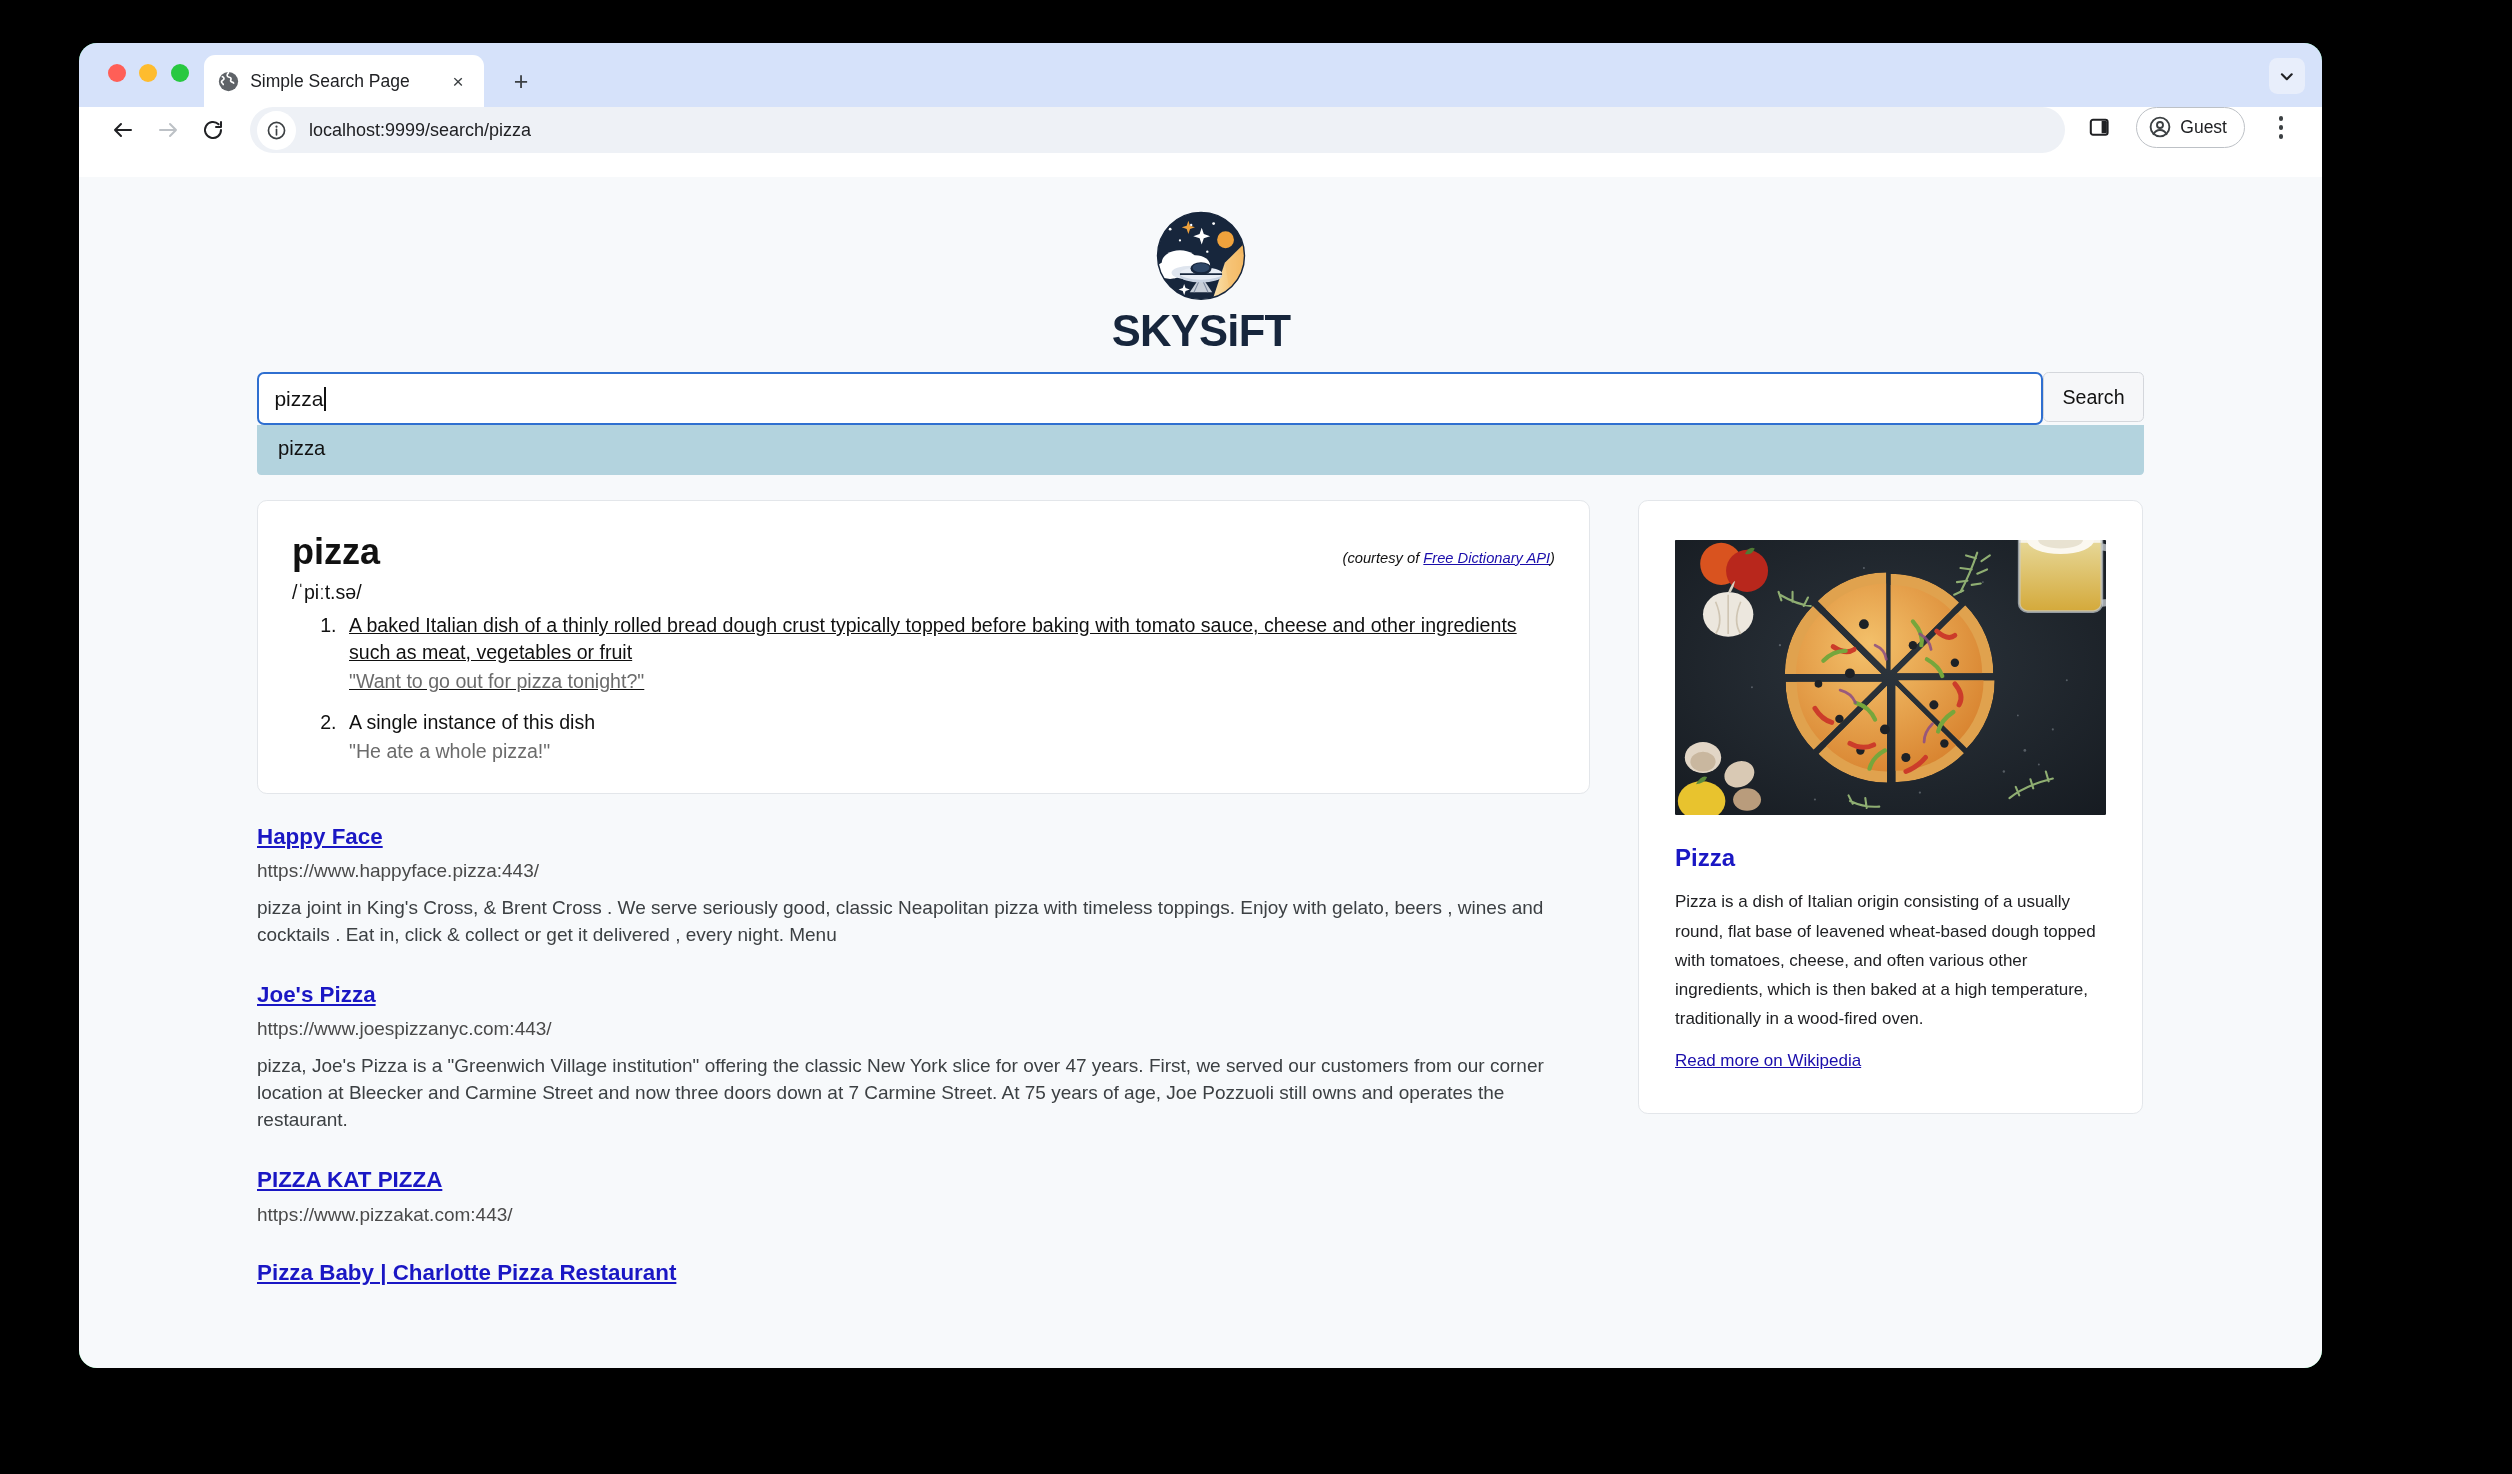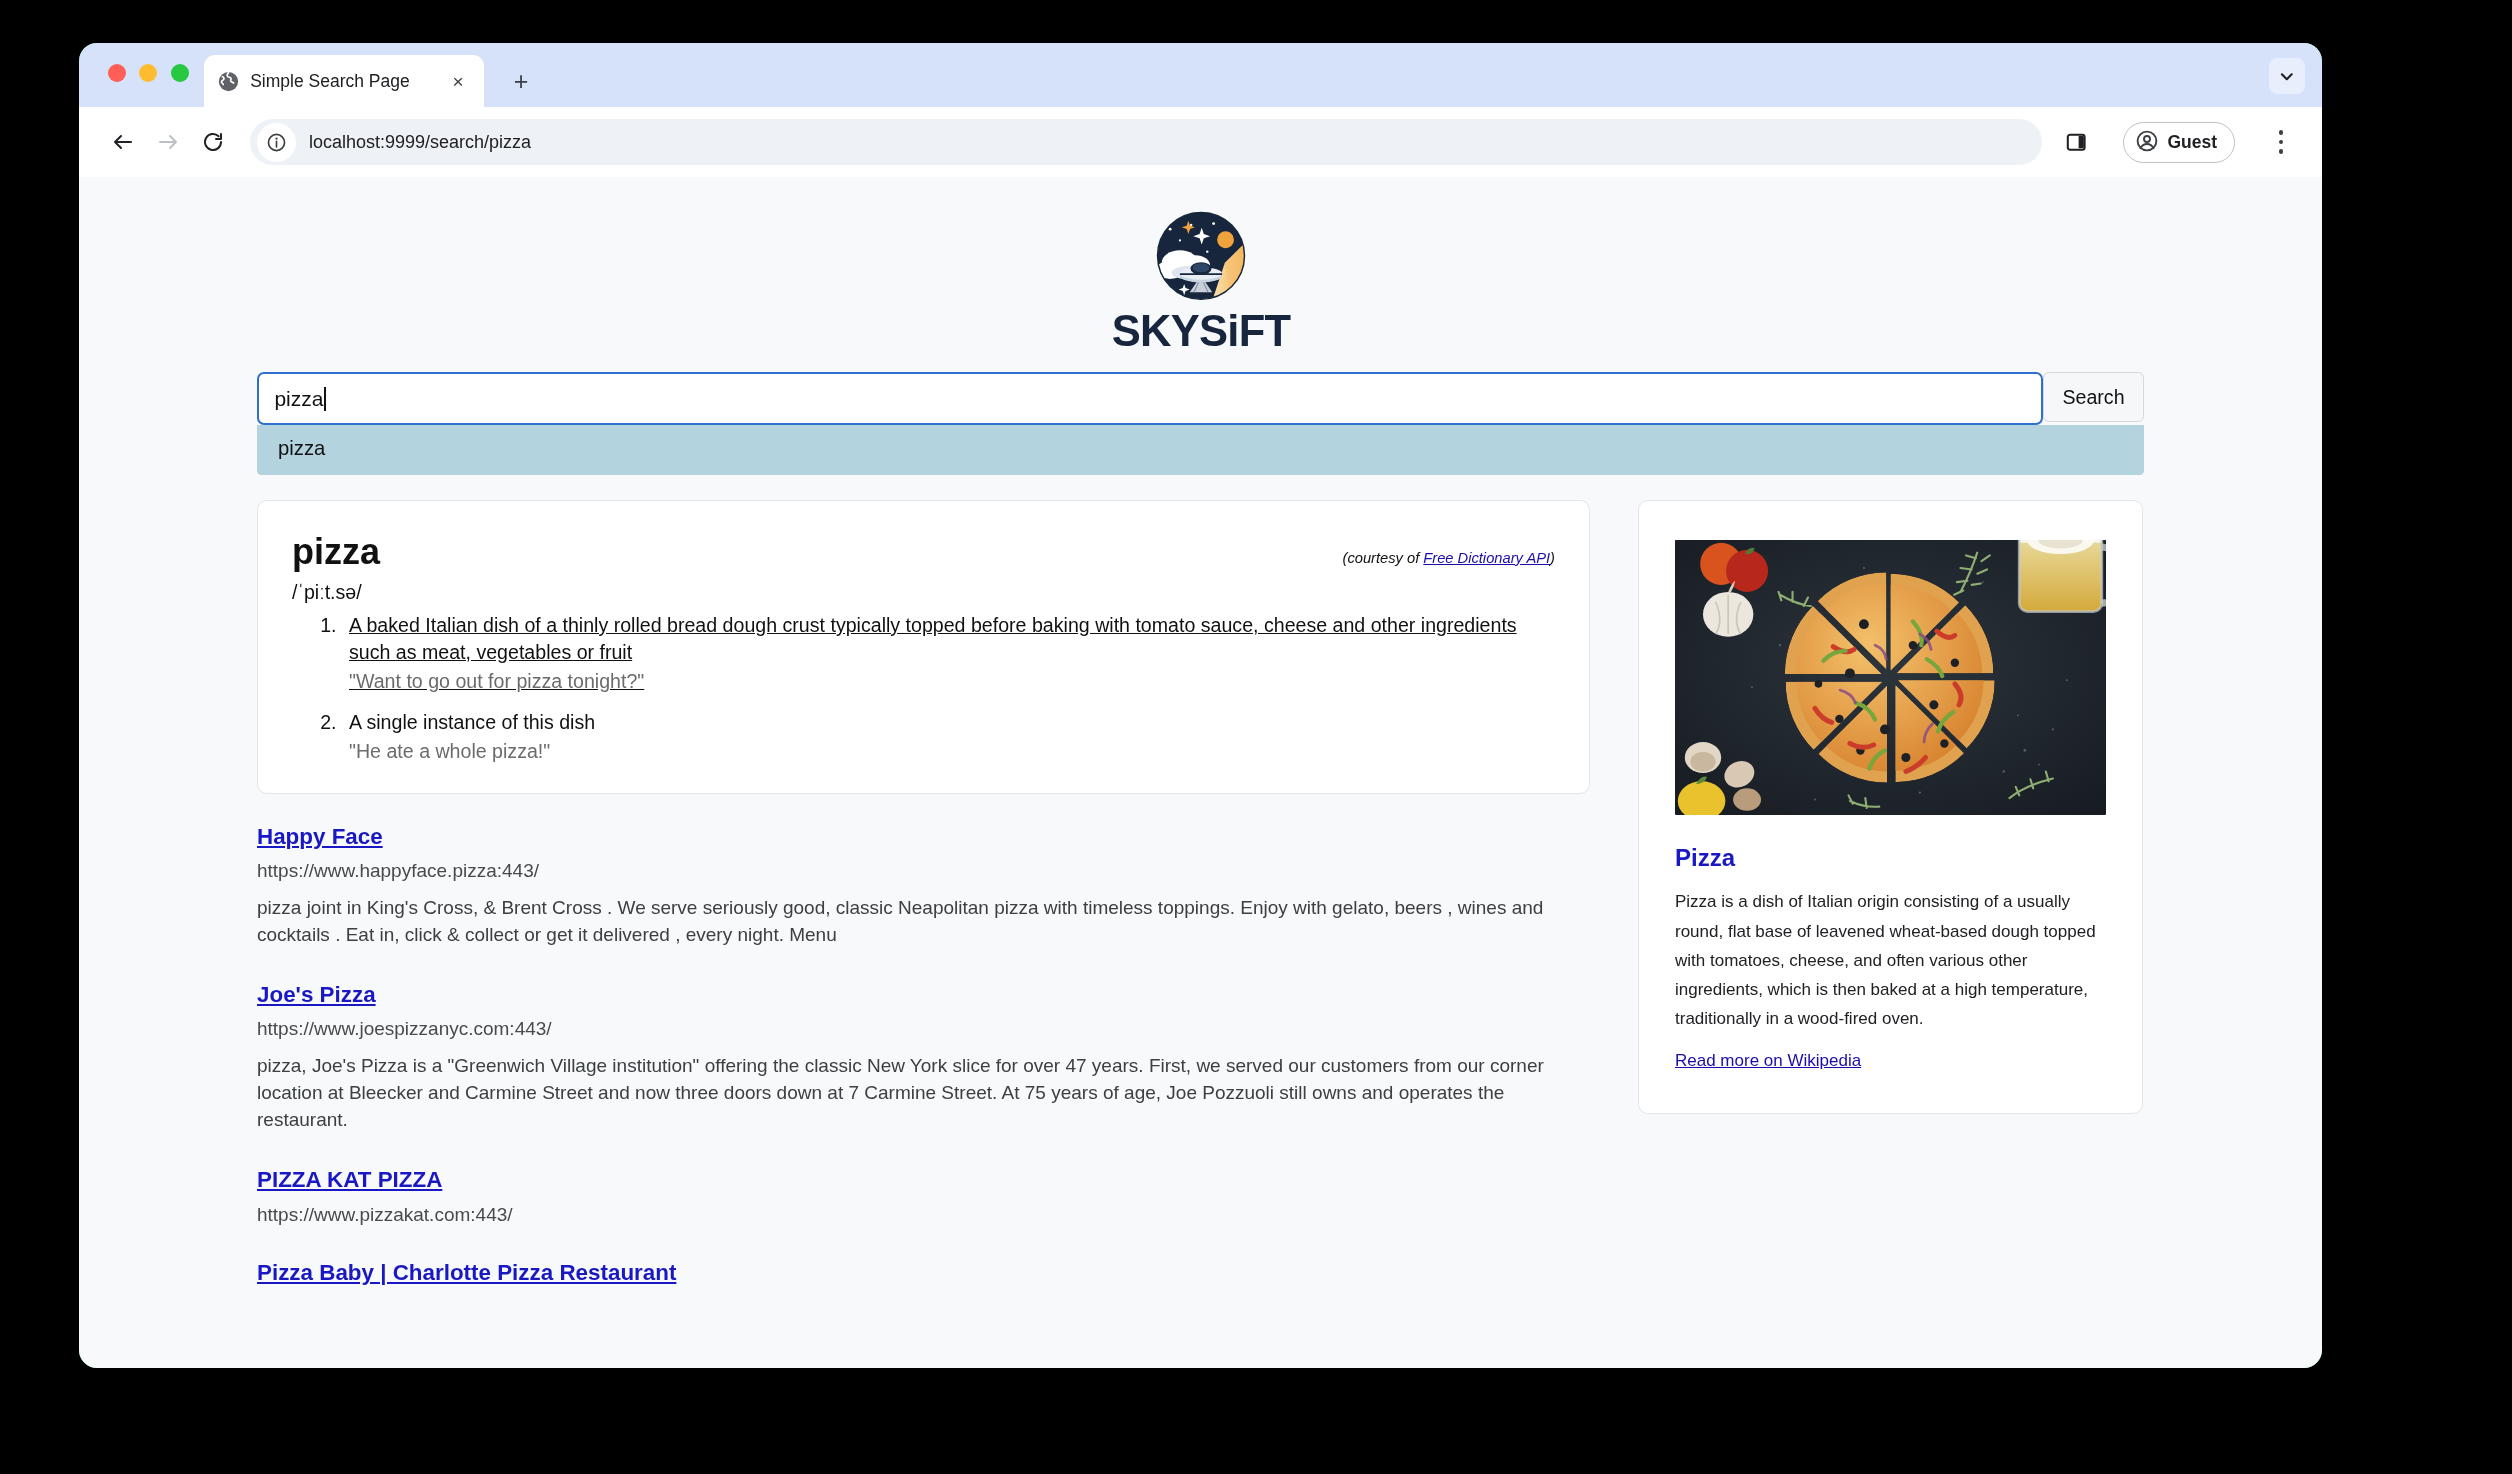--- a/index.html
+++ b/index.html
@@ -70,21 +70,21 @@
     position: absolute; right: 17px; top: 15.4px;
     width: 36px; height: 36px; border-radius: 8.4px;
     background: #e8eefb;
     display: flex; align-items: center; justify-content: center;
   }
 
   
   .toolbar {
     height: 70px; flex: 0 0 70px;
     background: #fff;
-    display: flex; align-items: center;
+    display: flex; align-items: flex-start;
     padding: 0 24px 0 21px;
     gap: 0;
   }
   .nav-btn {
     width: 45px; height: 45px;
     display: flex; align-items: center; justify-content: center;
     border-radius: 50%;
   }
   .omnibox {
     flex: 1;
@@ -99,21 +99,21 @@
     width: 39px; height: 39px; flex: 0 0 39px;
     background: #fff; border-radius: 50%;
     display: flex; align-items: center; justify-content: center;
     margin-left: 1.4px;
   }
   .omni-url {
     font-size: 18px; color: #202124;
     margin-left: 12.6px;
     white-space: nowrap; overflow: hidden;
   }
-  .toolbar-right { display: flex; align-items: center; gap: 29px; font-weight: bold; }
+  .toolbar-right { display: flex; align-items: center; gap: 19px; }
   .sidepanel-ico { width: 36px; height: 36px; display:flex; align-items:center; justify-content:center; }
   .profile-pill {
     display: flex; align-items: center; gap: 8.4px;
     height: 41px; padding: 0 17px 0 11.2px;
     border: 1.4px solid #bdc1c6; border-radius: 21px;
   }
   .profile-label { font-size: 17.5px; color: #202124; }
   .kebab { width: 34px; height: 34px; display:flex; flex-direction:column; align-items:center; justify-content:center; gap:4.2px; }
   .kebab i { width: 4.9px; height: 4.9px; border-radius: 50%; background: #3c4043; display:block; }
 

